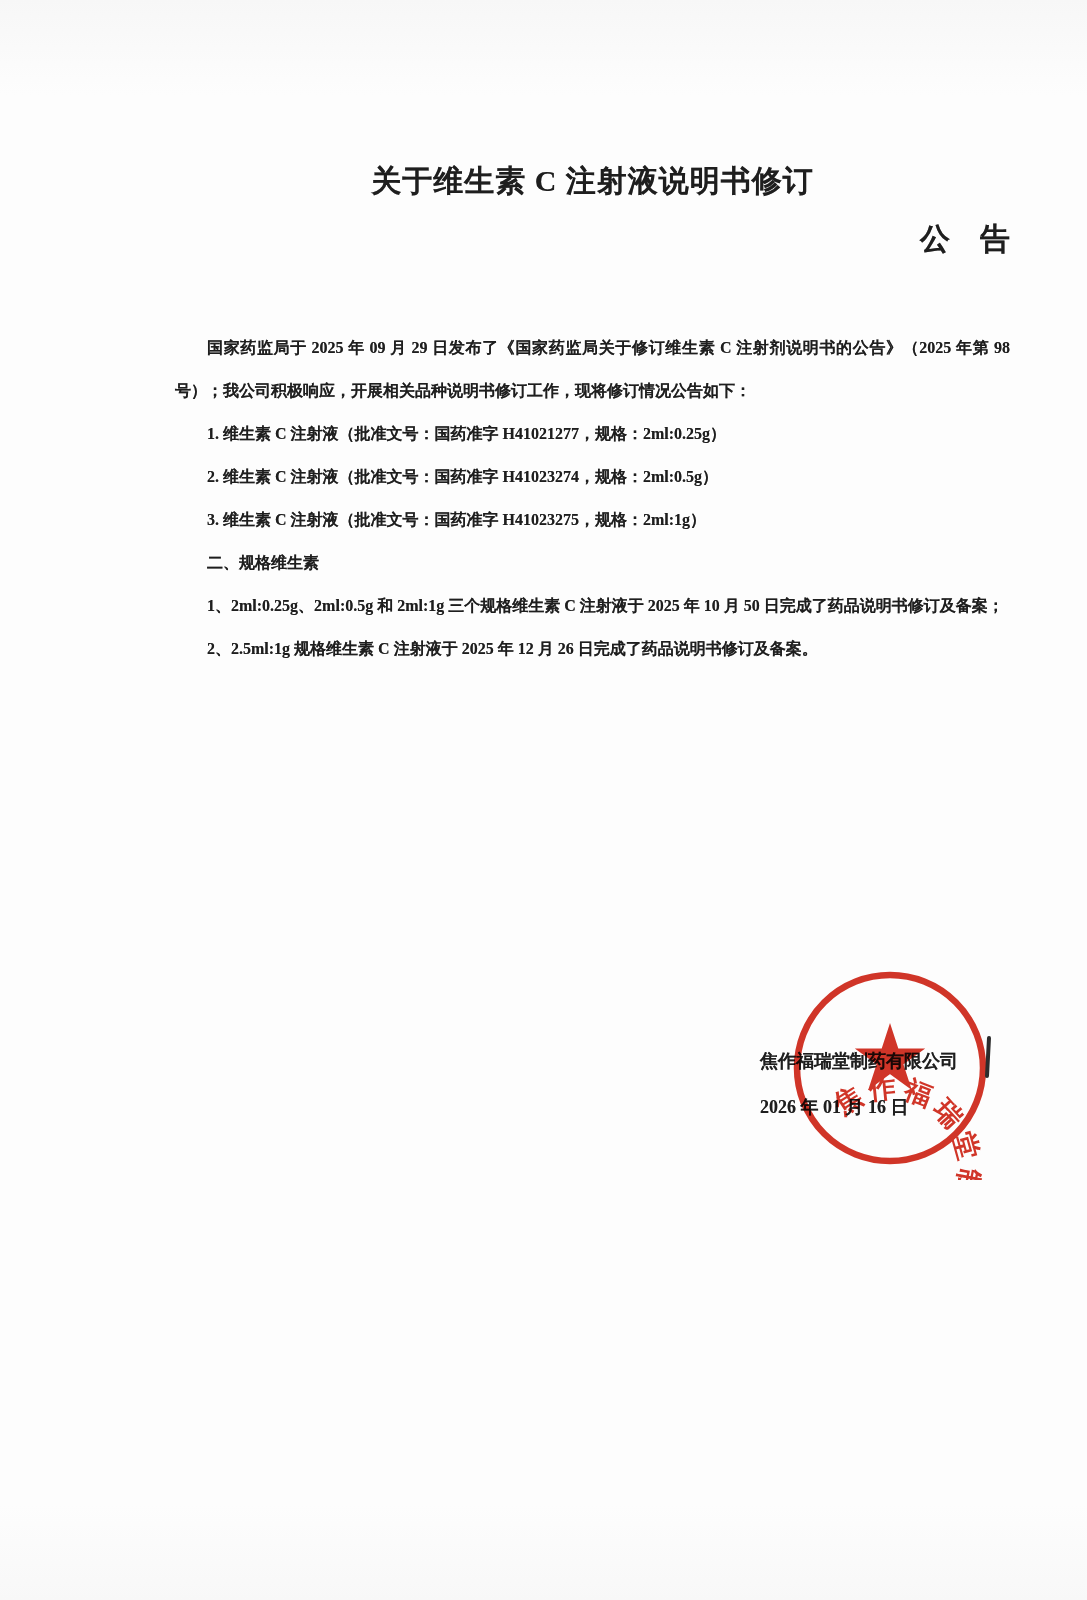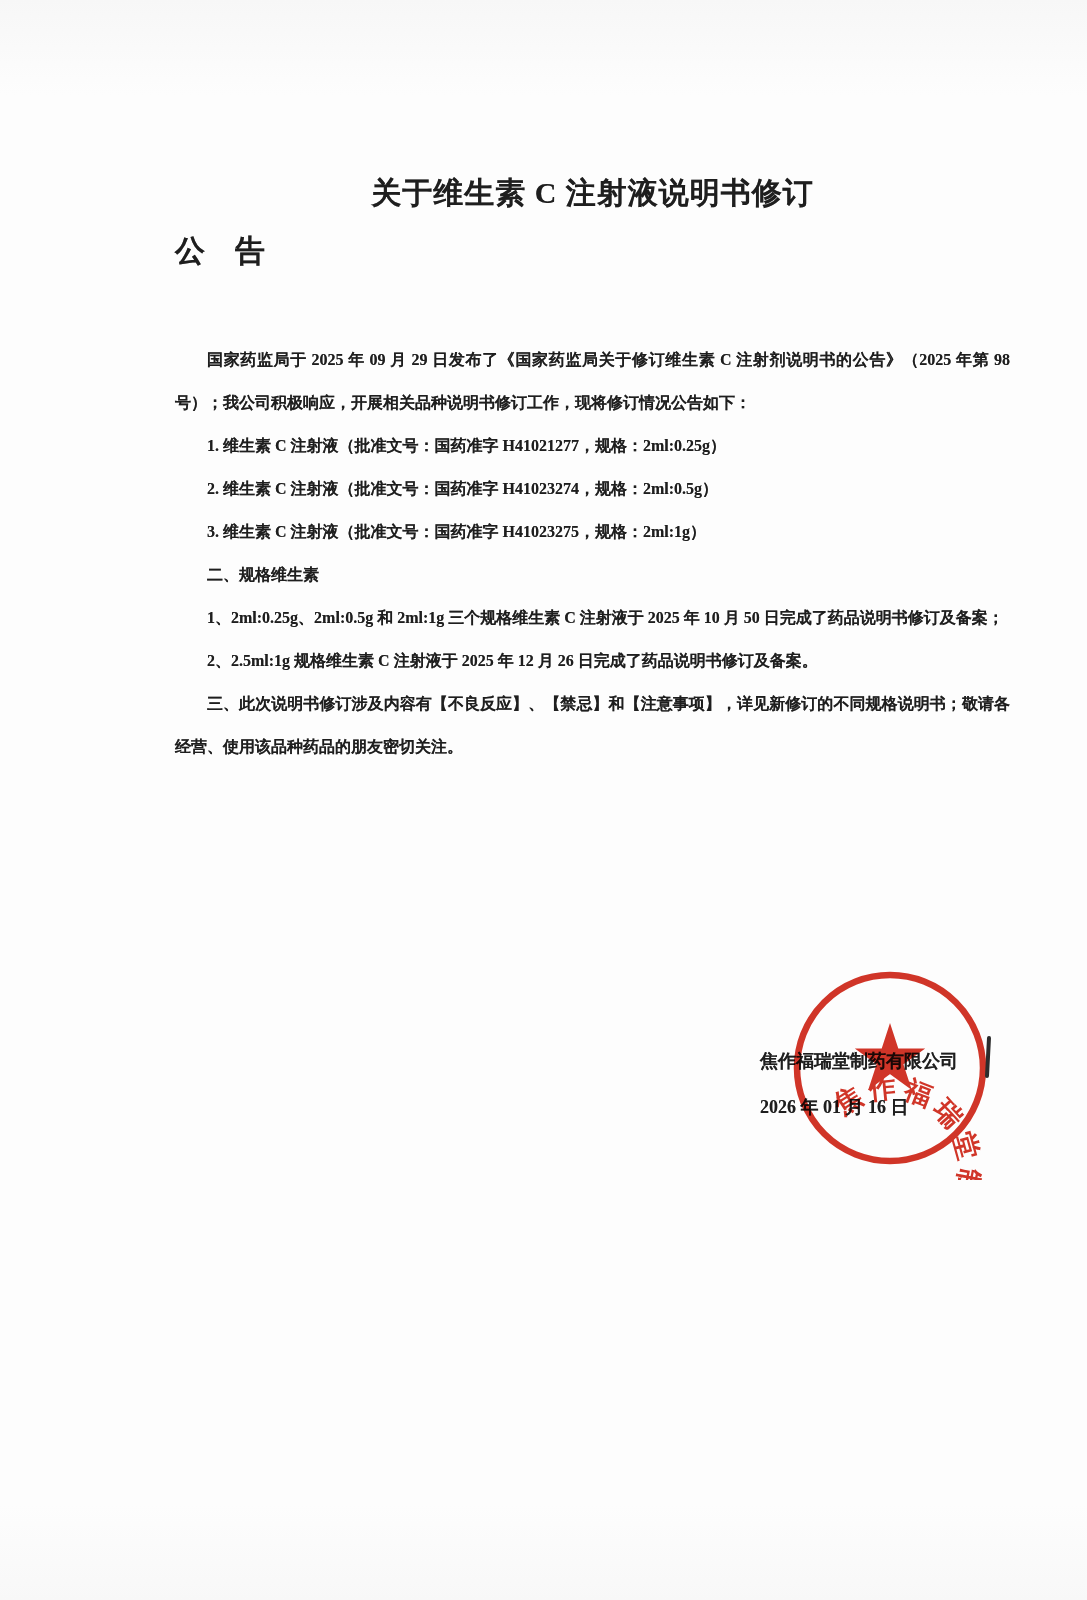--- a/index.html
+++ b/index.html
@@ -14,34 +14,34 @@
     font-family: "Liberation Serif", "DejaVu Serif", serif;
     color: #1e1e1e;
     font-weight: bold;
     -webkit-font-smoothing: antialiased;
   }
   .content {
     margin-left: 175px;
     width: 835px;
   }
   .title1 {
-    margin: 12px;
+    margin: 0;
     padding-top: 162px;
     font-size: 30px;
     line-height: 38px;
     text-align: center;
     letter-spacing: 1px;
     font-weight: bold;
     text-shadow: 0 0 0.6px rgba(30,30,30,.55);
   }
   .title2 {
     margin: 20px 0 0 0;
     font-size: 30px;
     line-height: 38px;
-    text-align: left;
+    text-align: right;
     font-weight: bold;
     text-shadow: 0 0 0.6px rgba(30,30,30,.55);
   }
   .body {
     margin-top: 68px;
     font-size: 16px;
     line-height: 43px;
     text-align: justify;
     text-shadow: 0 0 0.5px rgba(25,25,25,.6);
   }
@@ -91,21 +91,20 @@
     <h2 class="title2">公　告</h2>
 
     <div class="body">
       <p class="para">国家药监局于 2025 年 09 月 29 日发布了《国家药监局关于修订维生素 C 注射剂说明书的公告》（2025 年第 98 号）；我公司积极响应，开展相关品种说明书修订工作，现将修订情况公告如下：</p>
       <p class="para">1. 维生素 C 注射液（批准文号：国药准字 H41021277，规格：2ml:0.25g）</p>
       <p class="para">2. 维生素 C 注射液（批准文号：国药准字 H41023274，规格：2ml:0.5g）</p>
       <p class="para">3. 维生素 C 注射液（批准文号：国药准字 H41023275，规格：2ml:1g）</p>
       <p class="para">二、规格维生素</p>
       <p class="para">1、2ml:0.25g、2ml:0.5g 和 2ml:1g 三个规格维生素 C 注射液于 2025 年 10 月 50 日完成了药品说明书修订及备案；</p>
       <p class="para">2、2.5ml:1g 规格维生素 C 注射液于 2025 年 12 月 26 日完成了药品说明书修订及备案。</p>
-      <p class="para">三、此次说明书修订涉及内容有【不良反应】、【禁忌】和【注意事项】，详见新修订的不同规格说明书；敬请各经营、使用该品种药品的朋友密切关注。</p>
     </div>
   </div>
 
   <div class="sig-line sig-company">焦作福瑞堂制药有限公司</div>
   <div class="sig-line sig-date">2026 年 01 月 16 日</div>
 
   <svg class="seal" width="224" height="224" viewBox="0 0 224 224">
     <defs>
       <path id="sealArc" d="M 62.5 161.5 A 70 70 0 1 1 62.4 161.6" fill="none"></path>
     </defs>

